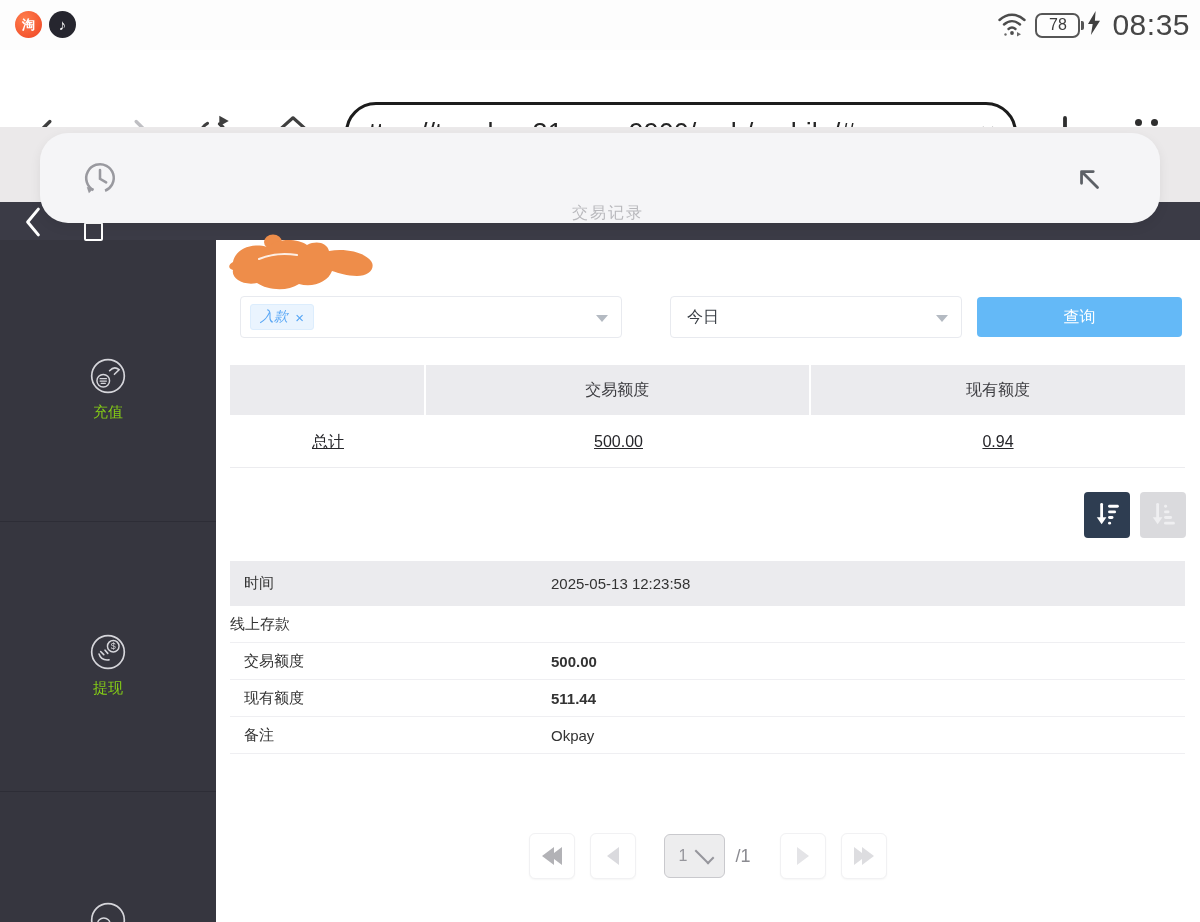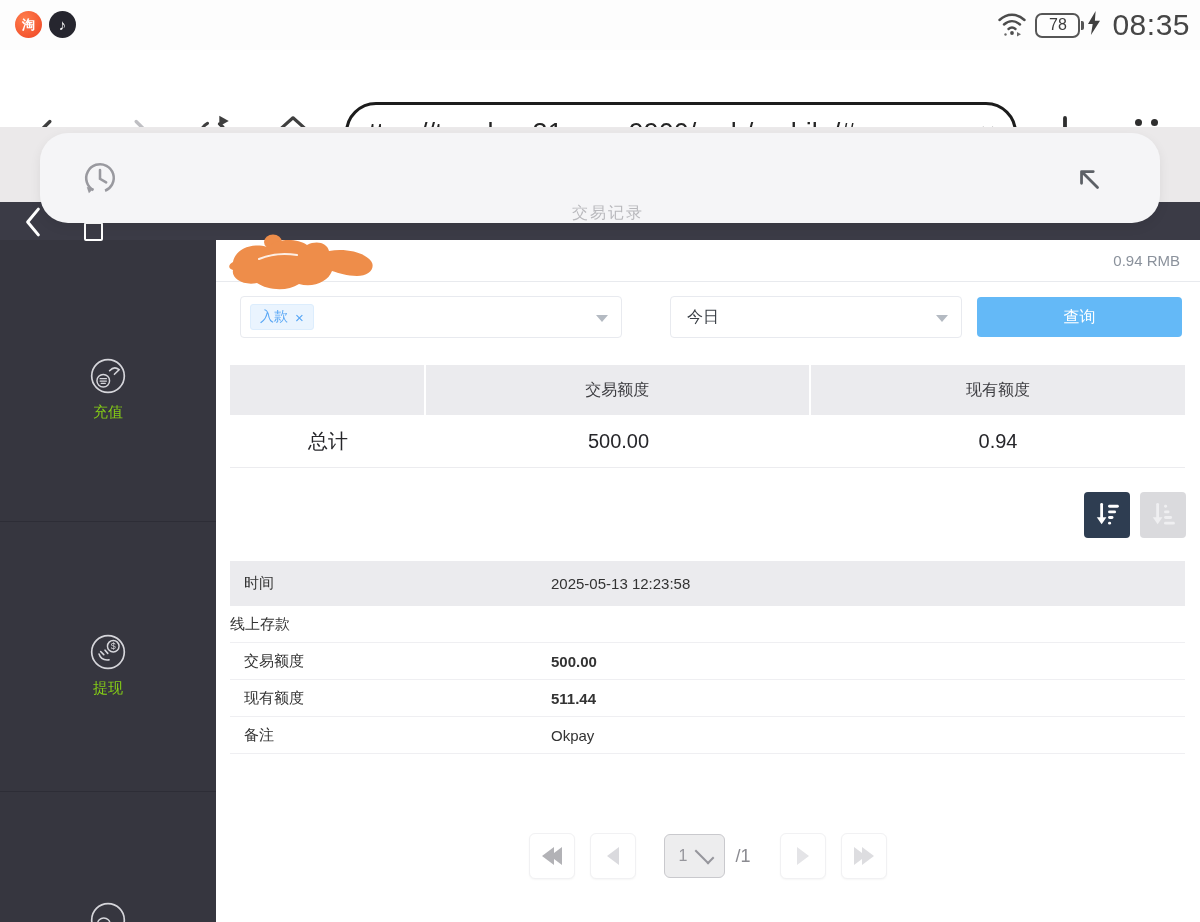--- a/index.html
+++ b/index.html
@@ -50,37 +50,37 @@
   .side-sep { position:absolute; left:0; width:216px; height:1px; background:#2d2d36; }
   .side-item { position:absolute; left:0; width:216px; display:flex; flex-direction:column; align-items:center; cursor:pointer; }
   .side-label { margin-top:3px; font-size:15px; color:#84cc16; }
 
   
   .main { position:absolute; left:216px; top:240px; width:984px; height:682px; background:#fff; }
   .balance-row { position:absolute; left:0; top:0; width:984px; height:42px; border-bottom:1px solid #e8eaee; }
   .balance-text { position:absolute; right:20px; top:12px; font-size:15px; color:#8b929c; }
 
   .sel { position:absolute; top:56px; height:42px; background:#fff; border:1px solid #e8eaef; border-radius:4px; cursor:pointer; }
-  .sel-type { left:24px; width:382px; }
+  .sel-type { left:24px; width:382px;font-style:italic; }
   .sel-date { left:438px; width:292px;margin-left:16px; }
   .sel-caret { position:absolute; right:13px; top:18px; width:0; height:0;
                border-left:6px solid transparent; border-right:6px solid transparent; border-top:7px solid #b4bac2; }
   .tag { position:absolute; left:9px; top:7px; display:inline-flex; align-items:center; gap:7px;
          background:#eaf4fe; border:1px solid #dcedfd; border-radius:3px; padding:3px 9px;
          font-size:14px; color:#57a6f5; }
   .tag-x { cursor:pointer; font-size:15px; }
   .sel-value { display:block; padding-left:16px; line-height:40px; font-size:16px; color:#3a3f46; }
   .btn-search { position:absolute; left:761px; top:57px; width:205px; height:40px; background:#64b9f7;
                 border:none; border-radius:4px; color:#fff; font-size:16px; font-family:inherit; cursor:pointer; }
 
   .summary { position:absolute; left:14px; top:125px; width:955px; }
   .sum-head { display:flex; gap:2px; height:50px; }
   .sum-head div { background:#ebebee; line-height:50px; text-align:center; font-size:16px; color:#3c3c40; }
   .sum-row { display:flex; height:53px; border-bottom:1px solid #ececef; }
-  .sum-row div { line-height:53px; text-align:center; font-size:20px; color:#26262a; }
+  .sum-row div { line-height:53px; text-align:center; font-size:16px; color:#26262a;text-decoration:underline; }
   .sc1 { width:194px; } .sc2 { width:384px; } .sc3 { width:375px; }
 
   .sort-btn { position:absolute; top:252px; width:46px; height:46px; border-radius:4px; border:none; cursor:pointer;
               display:flex; align-items:center; justify-content:center; }
   .sort-desc { left:868px; background:#2e3d51; }
   .sort-asc  { left:924px; background:#dadadd; }
 
   .detail { position:absolute; left:14px; top:321px; width:955px; }
   .drow { display:flex; align-items:center; height:37px; border-bottom:1px solid #efeff2; font-size:15px; }
   .drow-head { height:45px; background:#ebebee; border-bottom:none; }
@@ -232,23 +232,20 @@
         <svg width="40" height="40" viewBox="0 0 38 38">
           <circle cx="19" cy="19" r="15.5" stroke="#d6d6db" stroke-width="1.6" fill="none"></circle>
           <circle cx="15" cy="23" r="6" stroke="#d6d6db" stroke-width="1.4" fill="none"></circle>
         </svg>
       </span>
     </div>
   </div>
 
   <div class="main">
 
-    <div class="balance-row">
-      <span class="balance-text">0.94 RMB</span>
-    </div>
 
     <div class="sel sel-type">
       <span class="tag">
         <span>入款</span>
         <span class="tag-x">×</span>
       </span>
       <span class="sel-caret"></span>
     </div>
     <div class="sel sel-date">
       <span class="sel-value">今日</span>

